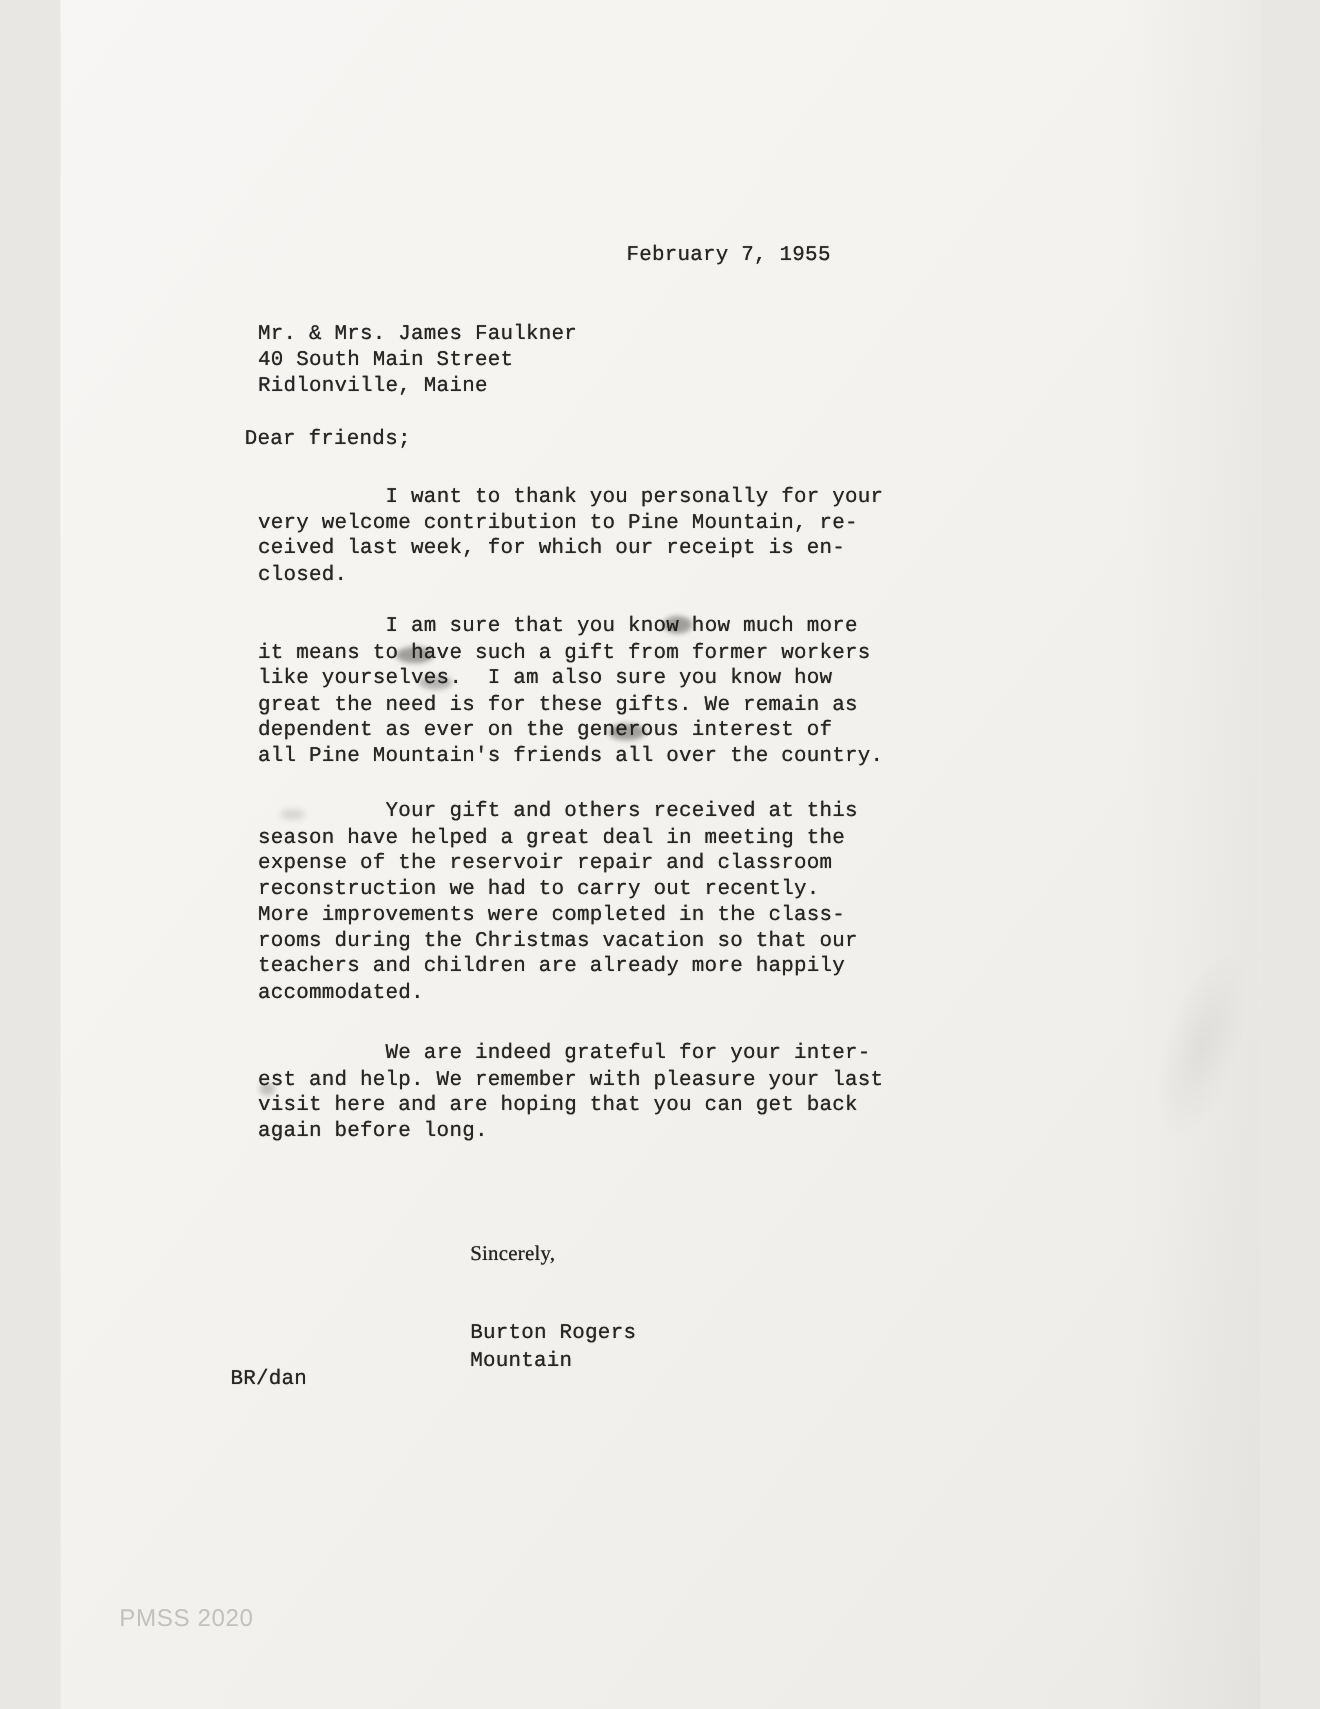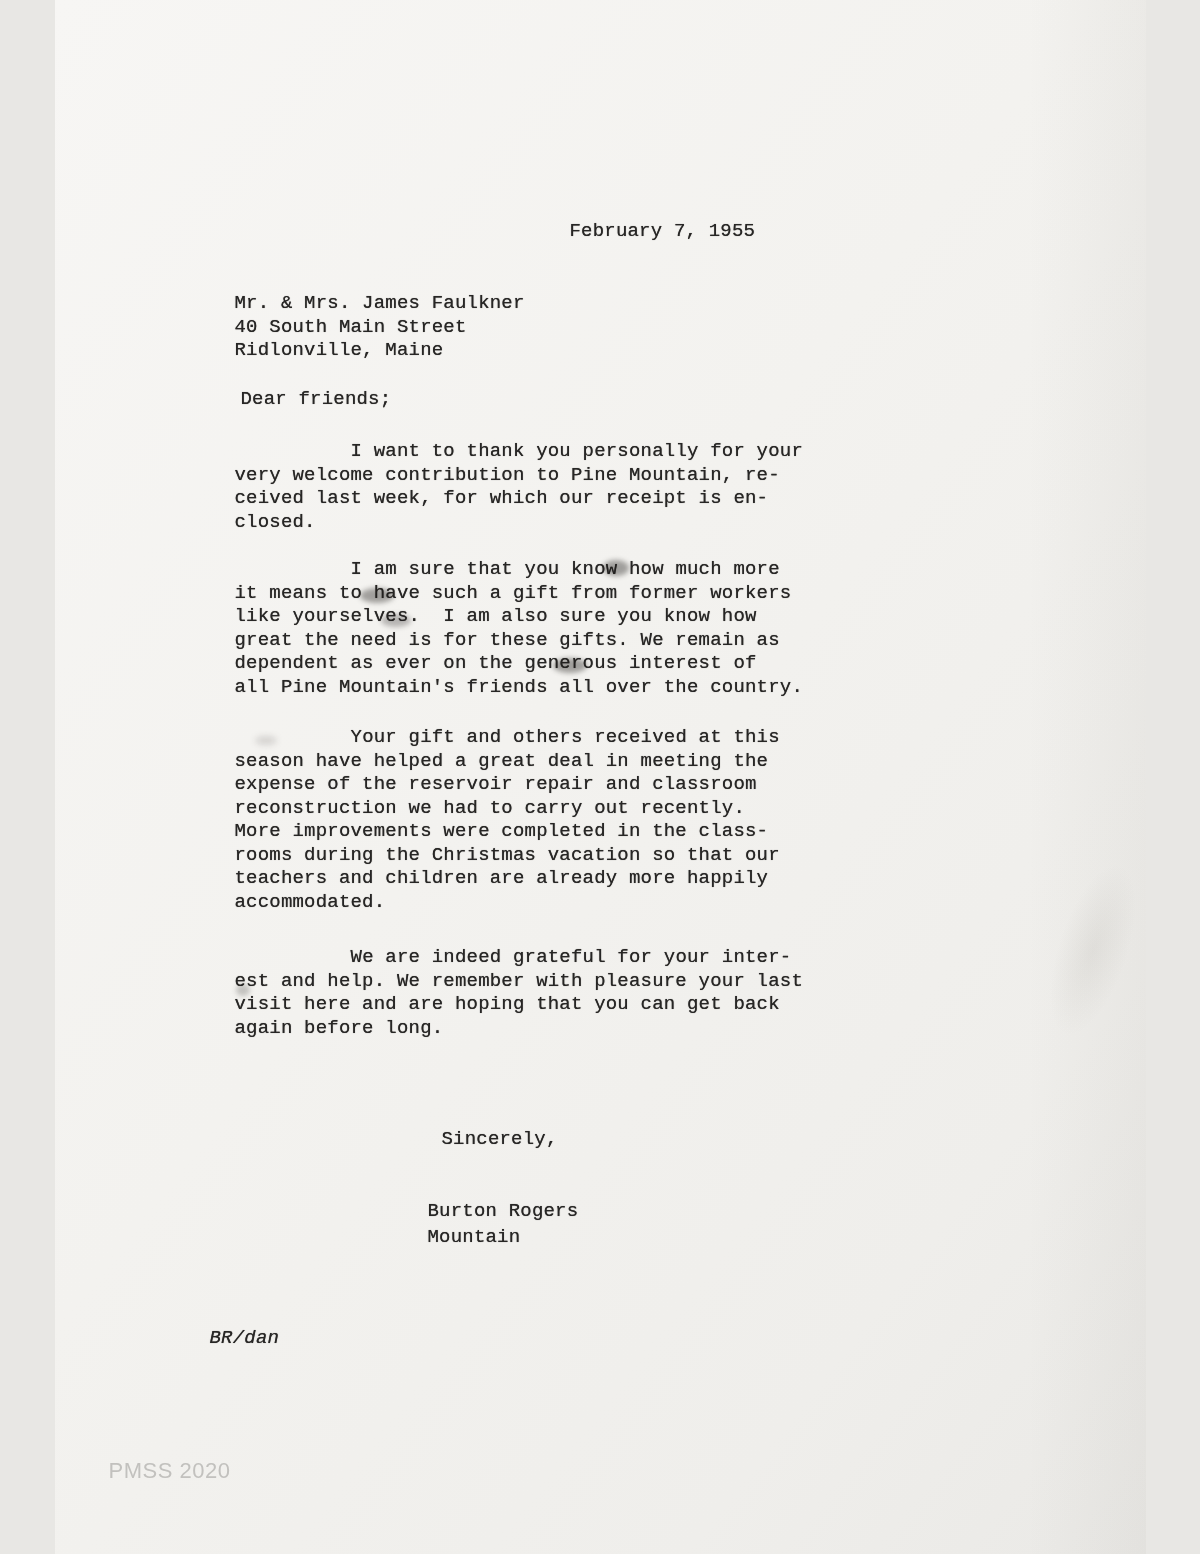--- a/index.html
+++ b/index.html
@@ -71,21 +71,21 @@
 
   <div class="shade-right"></div>
   <div class="crease"></div>
 
   <div class="typed" style="left:515px; top:220px;">February 7, 1955</div>
 
   <div class="typed" style="left:180px; top:292px;">Mr. &amp; Mrs. James Faulkner
 40 South Main Street
 Ridlonville, Maine</div>
 
-  <div class="typed" style="left:186px; top:388px;text-align:right;">Dear friends;</div>
+  <div class="typed" style="left:168px; top:388px;text-align:right;">Dear friends;</div>
 
   <div class="typed" style="left:180px; top:440px; width:600px;">          I want to thank you personally for your
 very welcome contribution to Pine Mountain, re-
 ceived last week, for which our receipt is en-
 closed.</div>
 
   <div class="typed" style="left:180px; top:558px; width:600px;">          I am sure that you know how much more
 it means to have such a gift from former workers
 like yourselves.  I am also sure you know how
 great the need is for these gifts. We remain as
@@ -100,27 +100,27 @@
   <div class="typed" style="left:180px; top:726px; width:600px;">          Your gift and others received at this
 season have helped a great deal in meeting the
 expense of the reservoir repair and classroom
 reconstruction we had to carry out recently.
 More improvements were completed in the class-
 rooms during the Christmas vacation so that our
 teachers and children are already more happily
 accommodated.</div>
 
 
-  <div class="typed" style="left:387px; top:1128px;">Sincerely,</div>
+  <div class="typed" style="left:373px; top:1128px;font-family:Liberation Serif, serif;">Sincerely,</div>
 
   <div class="typed" style="left:373px; top:1200px;">Burton Rogers</div>
 
   <div class="typed" style="left:373px; top:1226px;">Mountain</div>
 
-  <div class="typed" style="left:155px; top:1327px;font-style:italic;">BR/dan</div>
+  <div class="typed" style="left:155px; top:1242px;">BR/dan</div>
 
   <div class="smudge s1"></div>
   <div class="smudge s2"></div>
   <div class="smudge s3"></div>
   <div class="smudge s4"></div>
   <div class="smudge s5"></div>
   <div class="smudge s6"></div>
 
   <div class="watermark">PMSS 2020</div>
 

